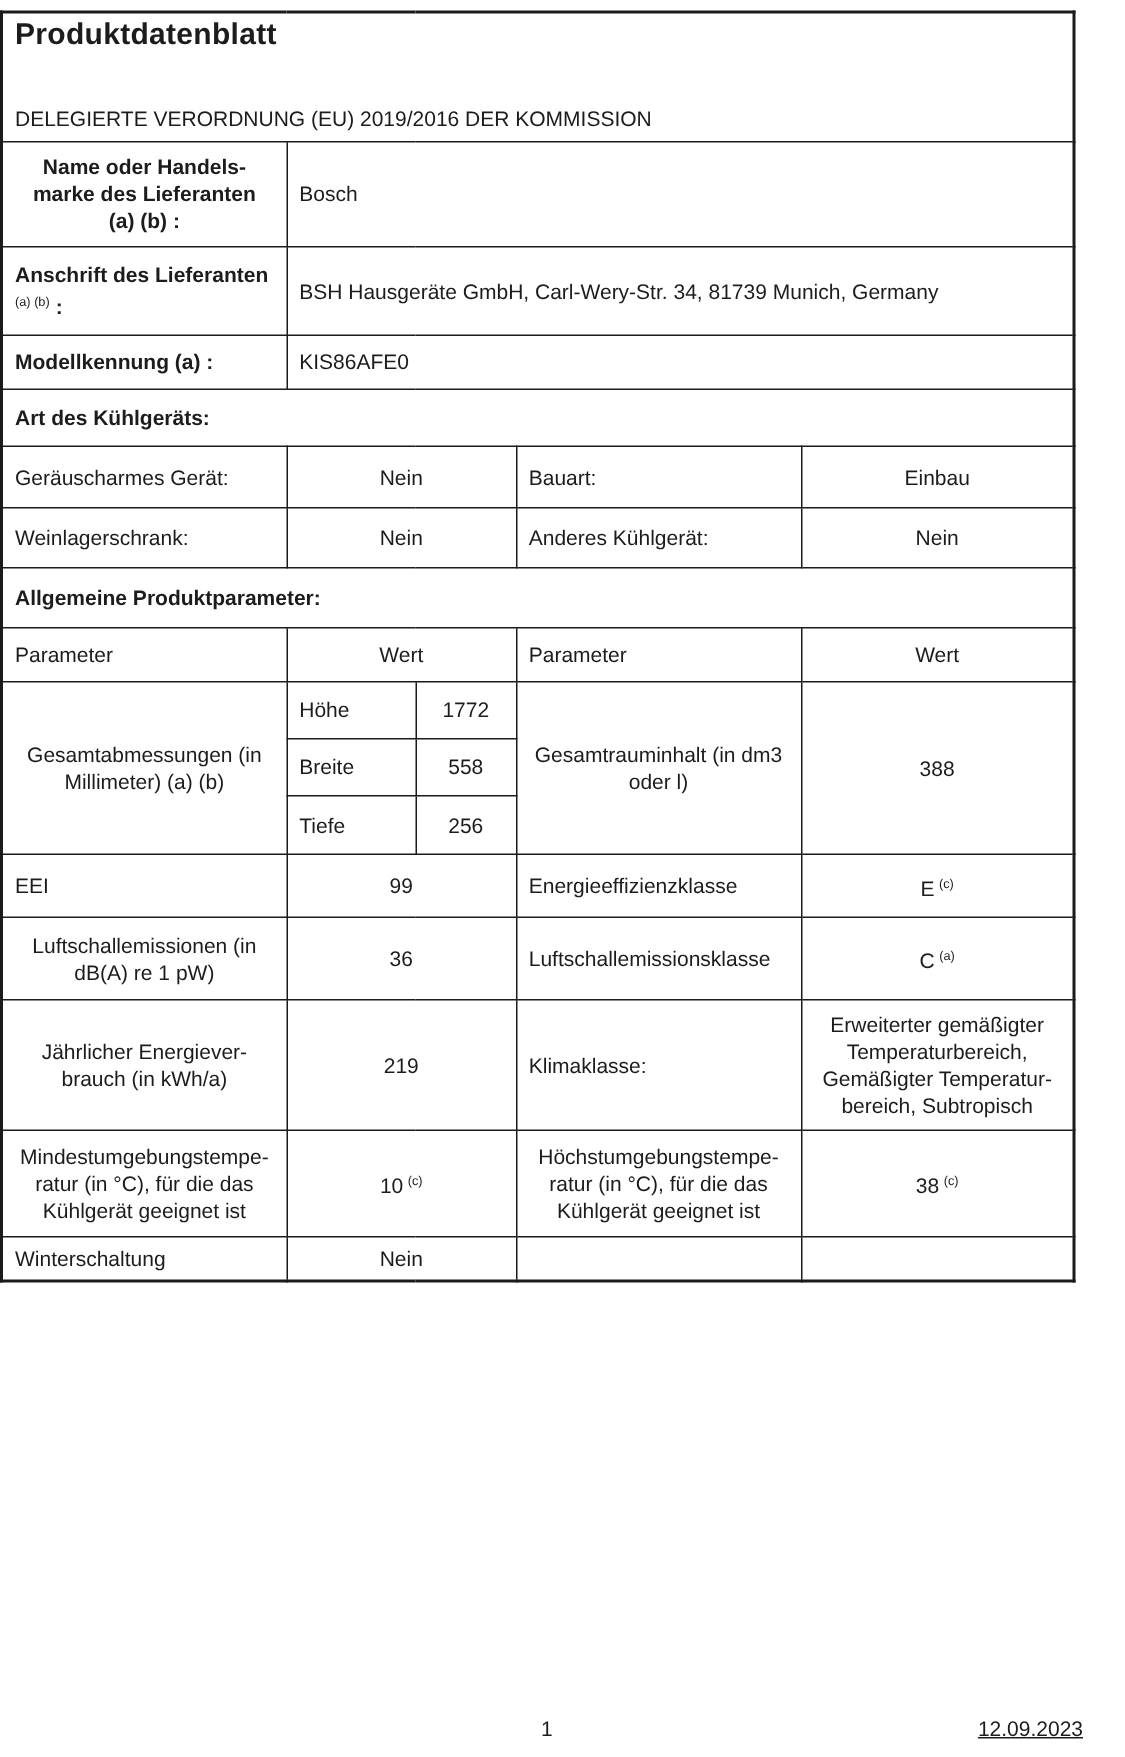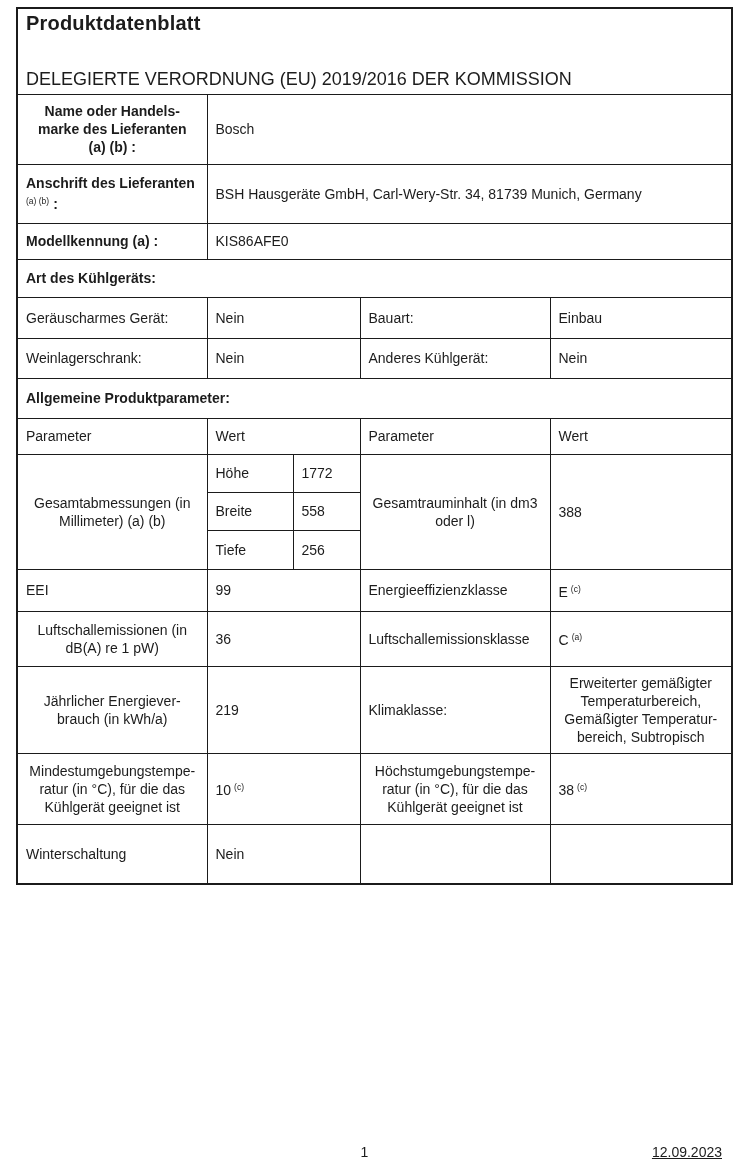--- a/index.html
+++ b/index.html
@@ -5,40 +5,40 @@
   * { margin: 0; padding: 0; box-sizing: border-box; }
   html, body { background: #ffffff; }
   body {
     width: 750px; height: 1171px;
     position: relative;
     font-family: "Liberation Sans", sans-serif;
     color: #1c1c1c;
     -webkit-font-smoothing: antialiased;
   }
   .sheet {
-    position: absolute; left: 16px; top: 7px;
+    position: absolute; left: 0; top: 7px;
     width: 715px;
     border-collapse: collapse;
     table-layout: fixed;
     border: 2px solid #1b1b1b;
   }
   .sheet td {
     border: 1px solid #1b1b1b;
     font-size: 14px;
     line-height: 18px;
     vertical-align: middle;
     padding: 4px 8px;
     overflow: hidden;
   }
   .headcell { padding: 13px 11px 8px 11px; vertical-align: top; }
   .title { font-size: 20px; font-weight: bold; letter-spacing: 0.2px; }
-  .regulation { font-size: 18px; margin-top: 38px; }
+  .regulation { font-size: 14px; margin-top: 38px; }
   .b { font-weight: bold; }
   .pre { white-space: pre-line; text-align: center; }
-  .val { padding: 4px 4px; }
+  .val { text-align: center; padding: 4px 4px; }
   .sup { font-size: 8.5px; font-weight: normal; vertical-align: 5px; letter-spacing: 0; }
   .sup-gap { margin-left: 3px; }
   .colon-gap { margin-left: 4px; }
   .footer {
     position: absolute; left: 7px; top: 1144px; width: 715px;
     height: 18px; font-size: 14px;
   }
   .pagenum { position: absolute; left: 0; width: 100%; text-align: center; }
   .datestamp { position: absolute; right: 0; top: 0; text-decoration: underline; }
 </style>
@@ -167,21 +167,21 @@
       <span>10</span><span class="sup sup-gap">(c)</span>
     </td>
     <td class="pre">Höchstumgebungstempe-
 ratur (in °C), für die das
 Kühlgerät geeignet ist</td>
     <td class="val">
       <span>38</span><span class="sup sup-gap">(c)</span>
     </td>
   </tr>
 
-  <tr style="height:60px">
+  <tr style="height:30px">
     <td>Winterschaltung</td>
     <td colspan="2" class="val">Nein</td>
     <td></td>
     <td></td>
   </tr>
 </tbody>
   </table>
 
 <div class="footer">
   <span class="pagenum">1</span>

